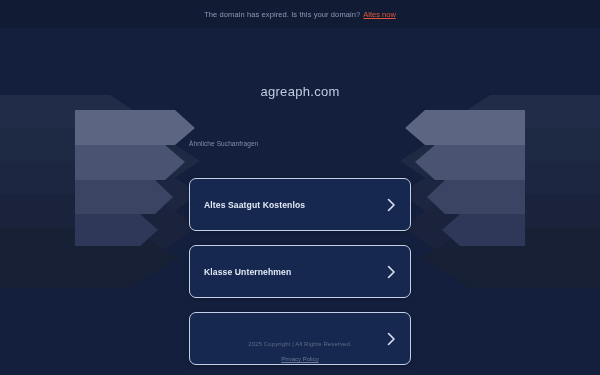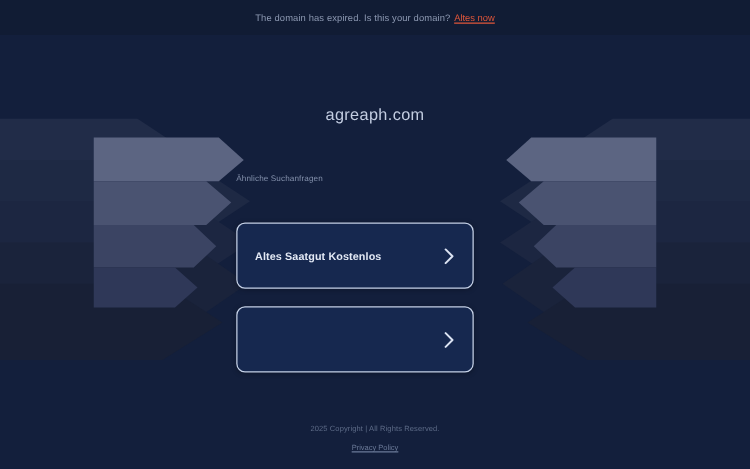--- a/index.html
+++ b/index.html
@@ -87,21 +87,21 @@
   .cards {
     margin-top: 6px;
     display: flex;
     flex-direction: column;
     gap: 14px;
     width: 222px;
   }
 
   .card {
     position: relative;
-    width: 190px;
+    width: 222px;
     height: 53px;
     background: #16284f;
     border: 1.4px solid #c4d0e6;
     border-radius: 7px;
     display: flex;
     align-items: center;
     padding: 17px 14px;
     cursor: pointer;
     box-shadow: 0 1px 4px rgba(0,0,0,0.25);
   }
@@ -193,20 +193,28 @@
 
     <div class="card">
       <span class="card-label">Altes Saatgut Kostenlos</span>
       <span class="card-arrow">
         <svg width="9" height="13" viewBox="0 0 9 13" xmlns="http://www.w3.org/2000/svg">
           <polyline points="1.5,1 7,6.5 1.5,12" fill="none" stroke="#dbe3f2" stroke-width="1.6" stroke-linecap="round" stroke-linejoin="round"></polyline>
         </svg>
       </span>
     </div>
 
+    <div class="card">
+      <span class="card-label">Klasse Unternehmen</span>
+      <span class="card-arrow">
+        <svg width="9" height="13" viewBox="0 0 9 13" xmlns="http://www.w3.org/2000/svg">
+          <polyline points="1.5,1 7,6.5 1.5,12" fill="none" stroke="#dbe3f2" stroke-width="1.6" stroke-linecap="round" stroke-linejoin="round"></polyline>
+        </svg>
+      </span>
+    </div>
 
     <div class="card">
       <span class="card-arrow">
         <svg width="9" height="13" viewBox="0 0 9 13" xmlns="http://www.w3.org/2000/svg">
           <polyline points="1.5,1 7,6.5 1.5,12" fill="none" stroke="#dbe3f2" stroke-width="1.6" stroke-linecap="round" stroke-linejoin="round"></polyline>
         </svg>
       </span>
     </div>
 
   </div>

